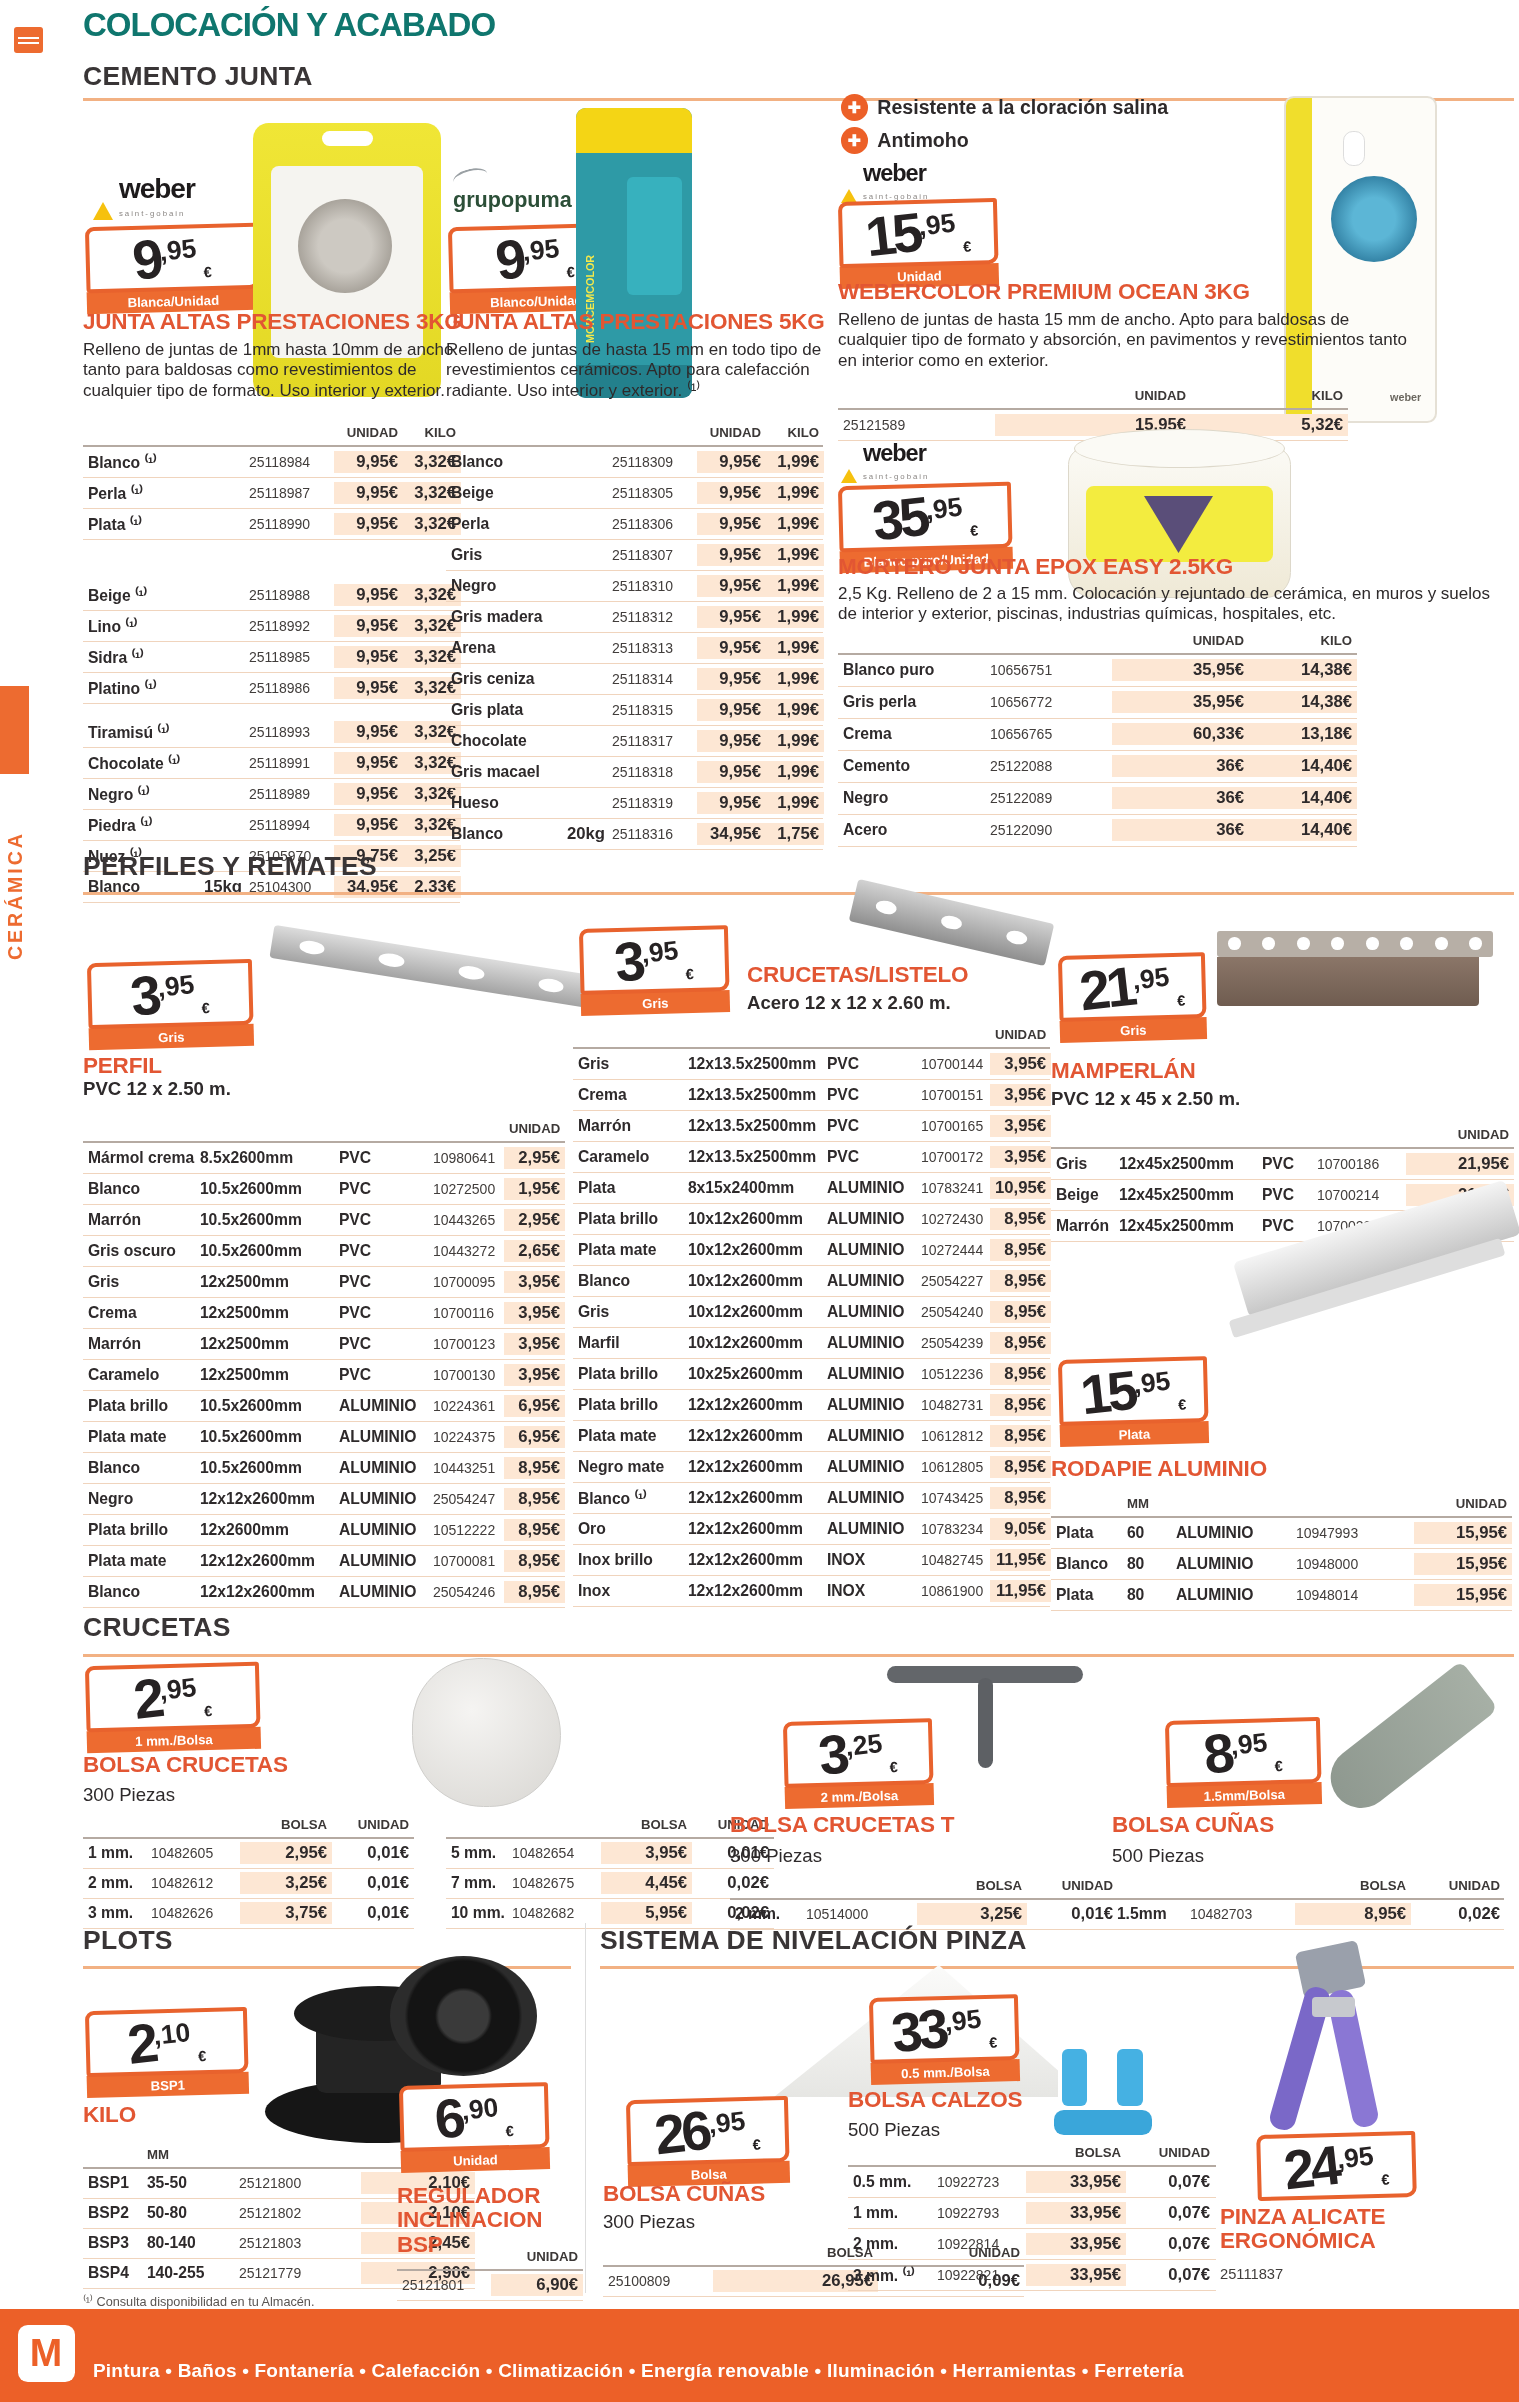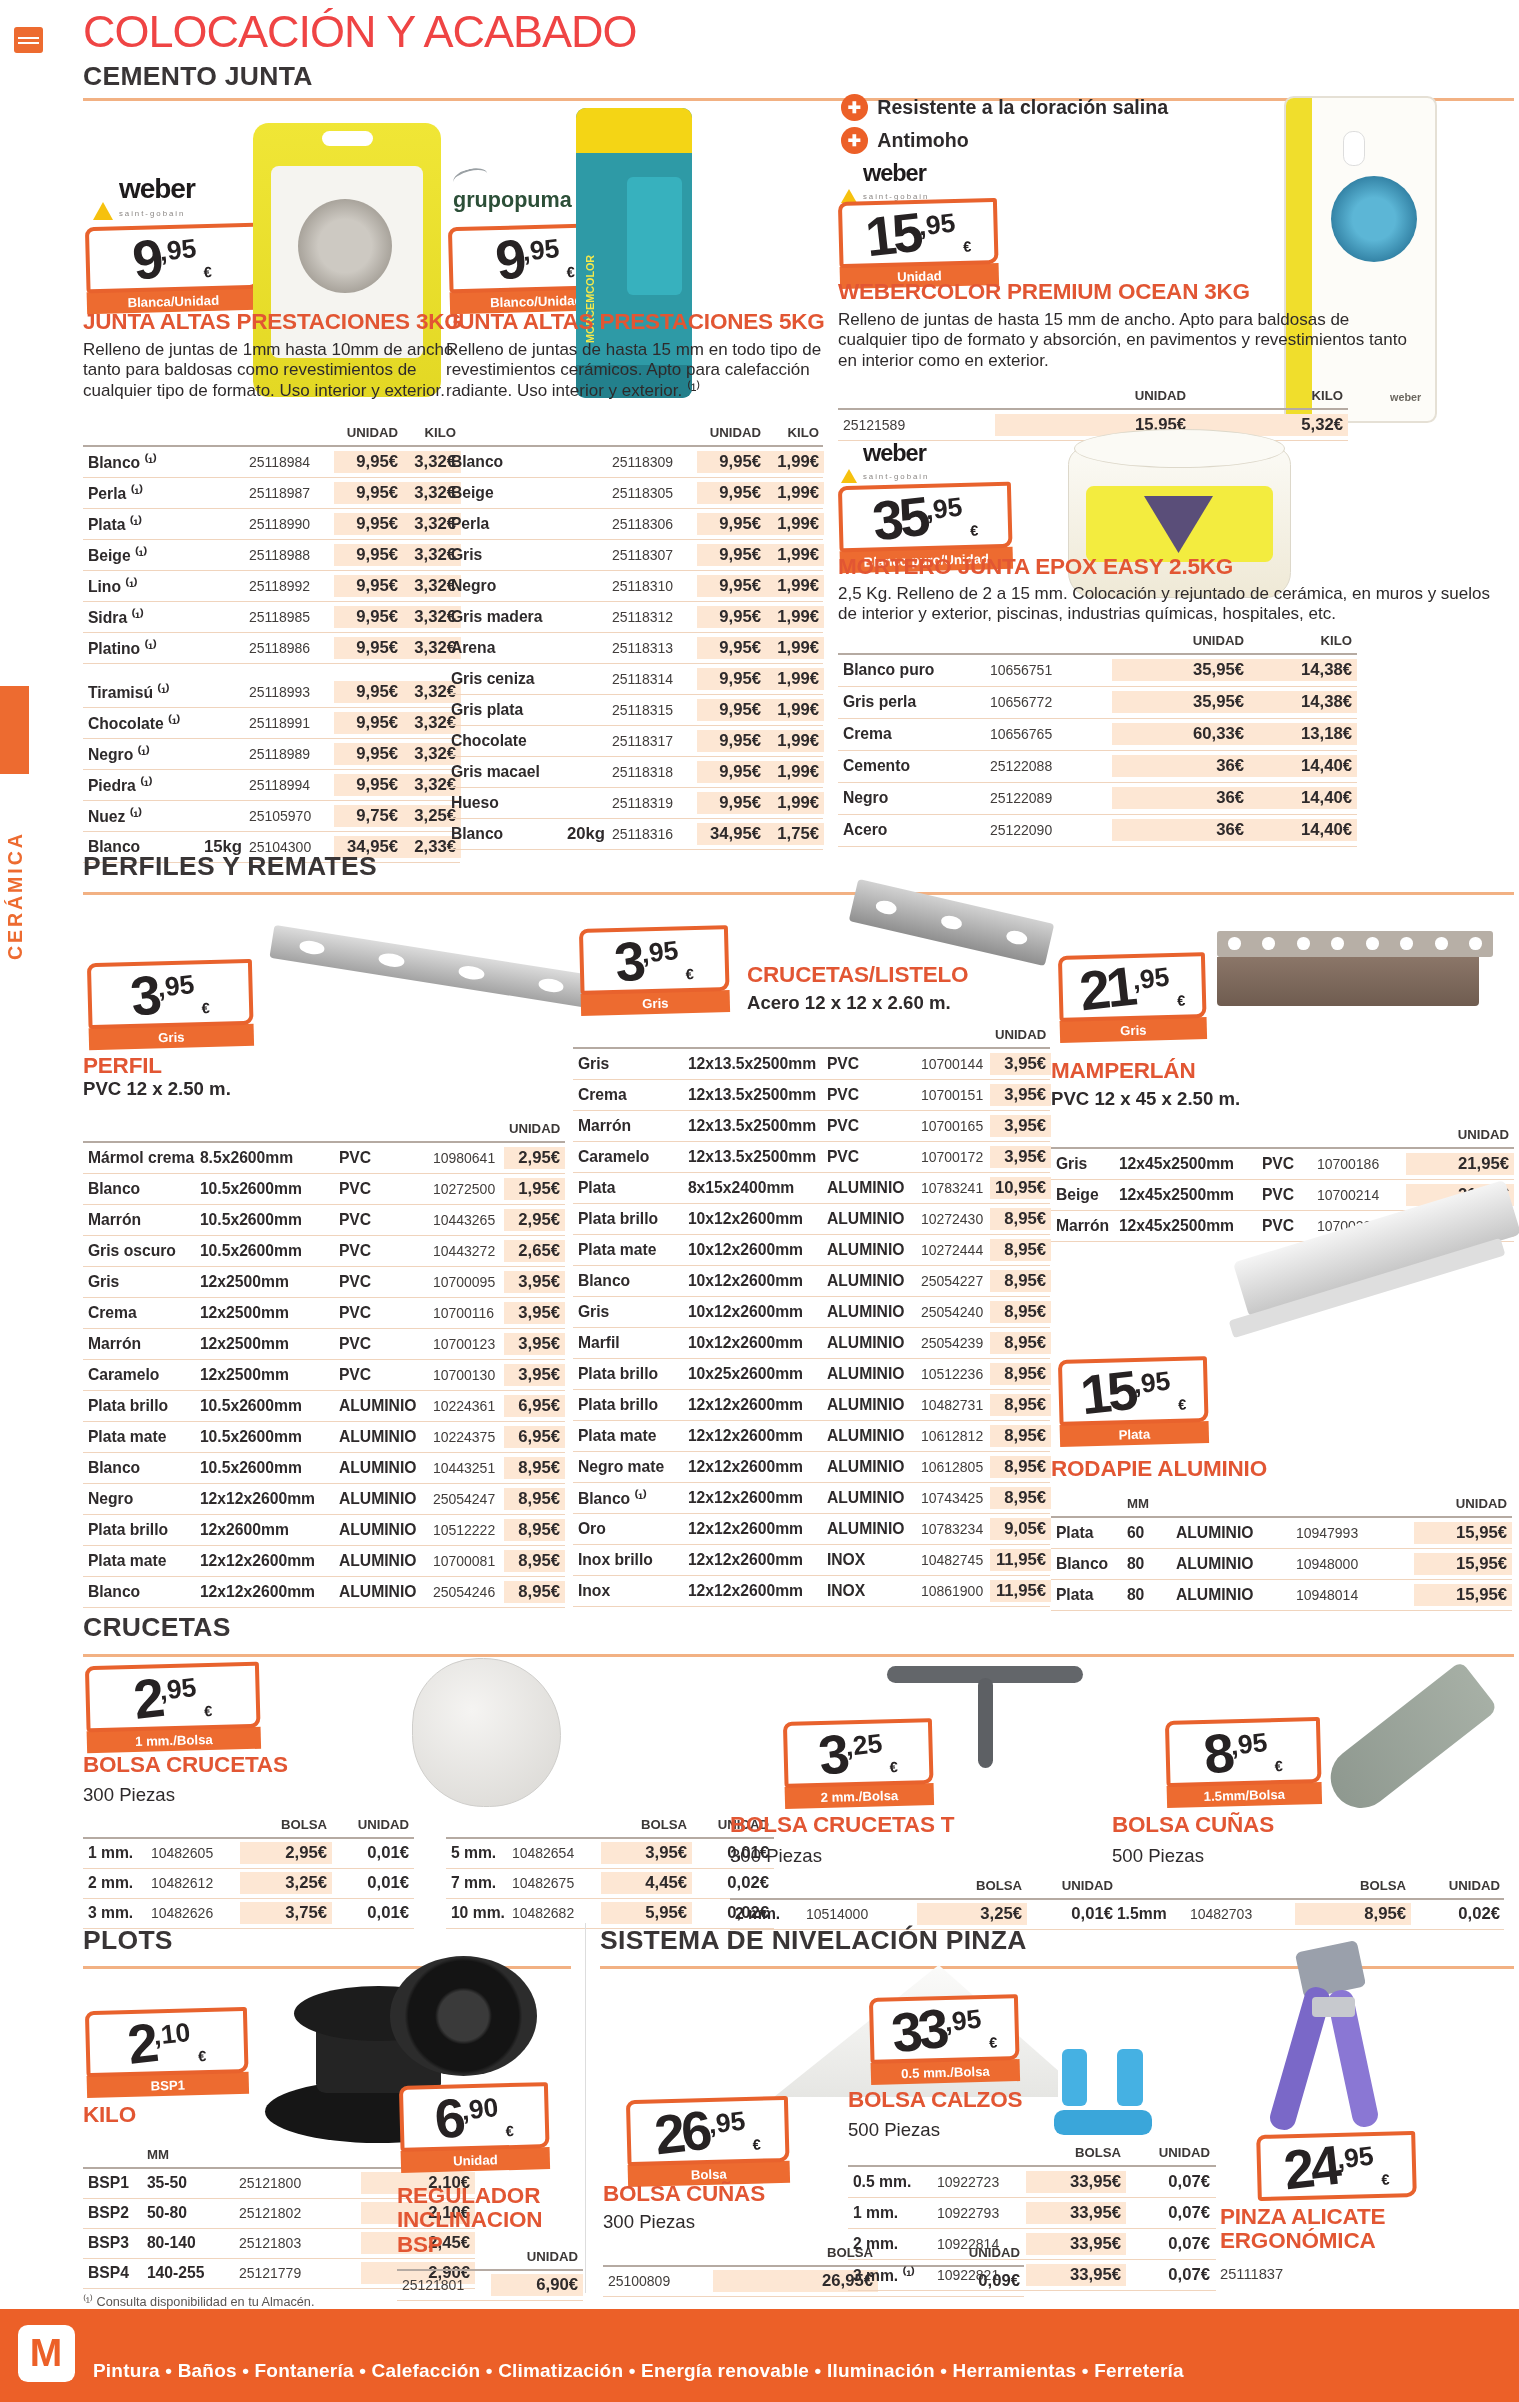--- a/index.html
+++ b/index.html
@@ -1,19 +1,19 @@
 <!DOCTYPE html>
 <html><head>
 <meta charset="utf-8">
 <style>
   html,body{margin:0;padding:0}
   body{font-family:"Liberation Sans",sans-serif;background:#fff;color:#2e2a2b}
   #page{position:relative;width:1519px;height:2402px;background:#fff;overflow:hidden}
   .abs{position:absolute}
-  .h1{font-size:45px;font-weight:normal;color:#ef4444;letter-spacing:-1px;white-space:nowrap}
+  .h1{font-size:33px;font-weight:bold;color:#0f766e;letter-spacing:-1px;white-space:nowrap}
   .h2{font-size:26.5px;font-weight:bold;color:#393536;letter-spacing:0.3px;white-space:nowrap}
   .rule{background:#f2b183;height:2.9px}
   .vline{background:#ddd;width:1px}
   .ptitle{font-size:22.5px;font-weight:bold;color:#e25633;letter-spacing:-0.2px;line-height:1.08}
   .psub{font-size:18.6px;font-weight:bold;color:#2e2a2b}
   .pdesc{font-size:17px;line-height:1.2;color:#2e2a2b}
   .code-line{font-size:14.7px;color:#413d3b}
   .footnote{font-size:12.7px;color:#5a5552}
   
   .brand{display:flex;align-items:flex-end;gap:5.9px}
@@ -116,21 +116,21 @@
         <span class="c td num shade">9,95€</span>
         <span class="c td num shade">3,32€</span>
       </div>
       <div class="tr trow" style="grid-template-columns: 116px 45px 90px 69px 58px;">
         <span class="c td">Plata ⁽¹⁾</span>
         <span class="c td num"></span>
         <span class="c td code">25118990</span>
         <span class="c td num shade">9,95€</span>
         <span class="c td num shade">3,32€</span>
       </div>
-      <div class="tr trow" style="grid-template-columns: 116px 45px 90px 69px 58px;">
+      <div class="tr trow" style="grid-template-columns: 116px 45px 90px 69px 58px; margin-top: 40px;">
         <span class="c td">Beige ⁽¹⁾</span>
         <span class="c td num"></span>
         <span class="c td code">25118988</span>
         <span class="c td num shade">9,95€</span>
         <span class="c td num shade">3,32€</span>
       </div>
       <div class="tr trow" style="grid-template-columns: 116px 45px 90px 69px 58px;">
         <span class="c td">Lino ⁽¹⁾</span>
         <span class="c td num"></span>
         <span class="c td code">25118992</span>

